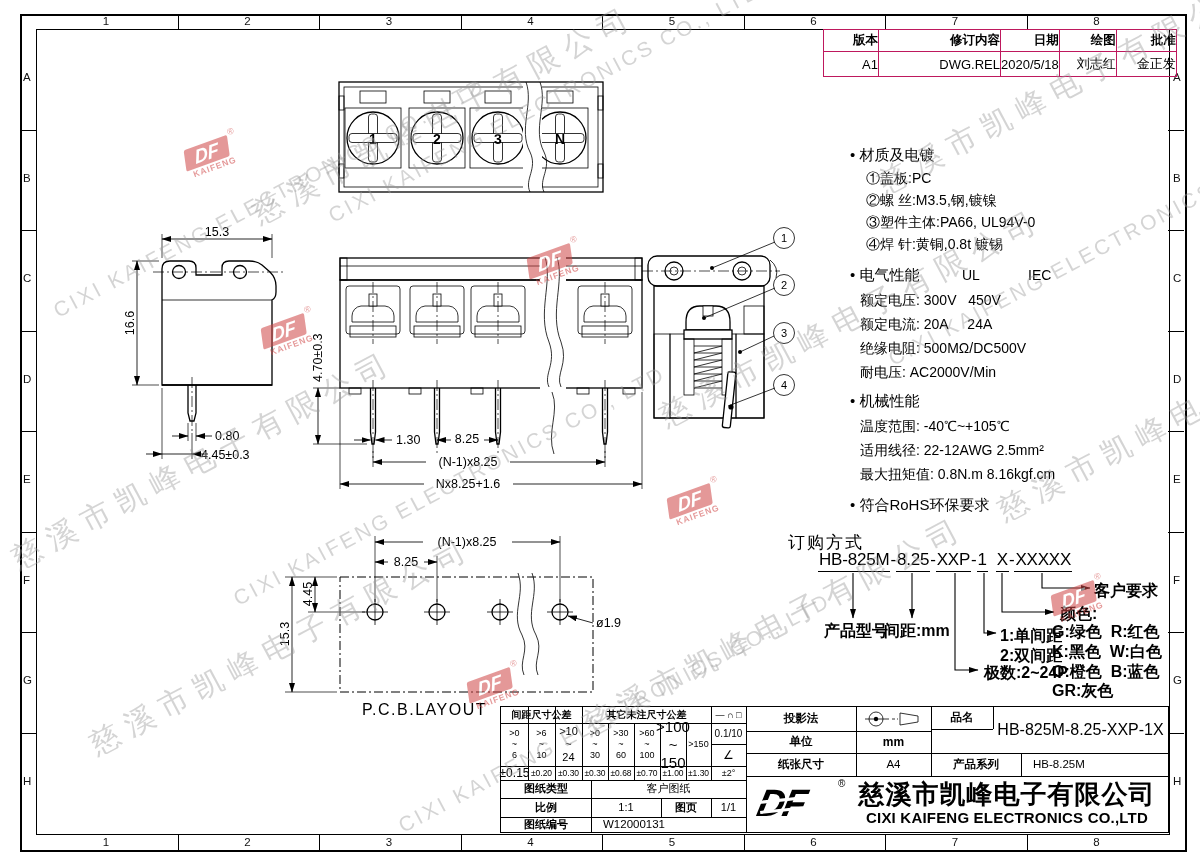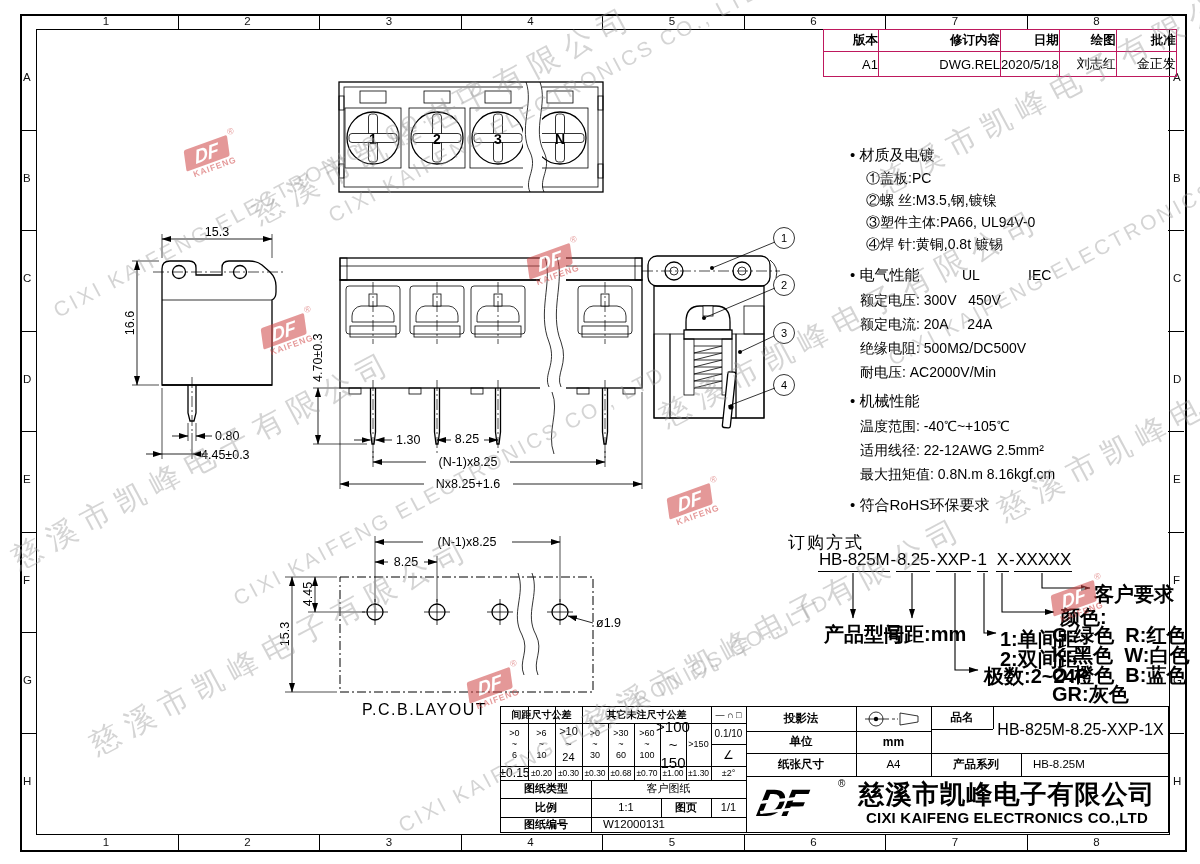--- a/index.html
+++ b/index.html
@@ -26,21 +26,21 @@
   
   .specs{position:absolute;left:850px;top:146px;width:324px;height:380px;font-size:14px;}
   .spec-line{position:absolute;white-space:pre;}
   .spec-title{font-size:15px;}
   .spec-title::before{content:"• ";}
   
   .ord-title{position:absolute;left:788px;top:531px;font-size:17px;font-weight:normal;letter-spacing:2px;}
   .pn-row{position:absolute;left:818px;top:550px;font-size:17px;letter-spacing:-0.2px;white-space:nowrap;}
   .pn-row .useg{border-bottom:1.6px solid #000;padding:0 1px 1px 1px;display:inline-block;}
   .pn-row .sp{margin-left:8px;}
-  .ord-label{position:absolute;font-size:20px;font-weight:bold;white-space:pre;}
+  .ord-label{position:absolute;font-size:16px;font-weight:bold;white-space:pre;}
   
   table.rev{position:absolute;left:823px;top:29px;border-collapse:collapse;table-layout:fixed;}
   table.rev th,table.rev td{border:1px solid #be185d;text-align:right;padding:0;overflow:hidden;}
   table.rev th{font-size:12.5px;height:21px;font-weight:bold;}
   table.rev td{font-size:13px;height:24px;}
   
   .tb{position:absolute;left:500px;top:706px;width:667px;height:125px;border:1.5px solid #000;}
   .tbl{position:absolute;background:#000;}
   .tbc{position:absolute;display:flex;align-items:center;justify-content:center;
        font-size:10px;text-align:center;line-height:1.2;}

